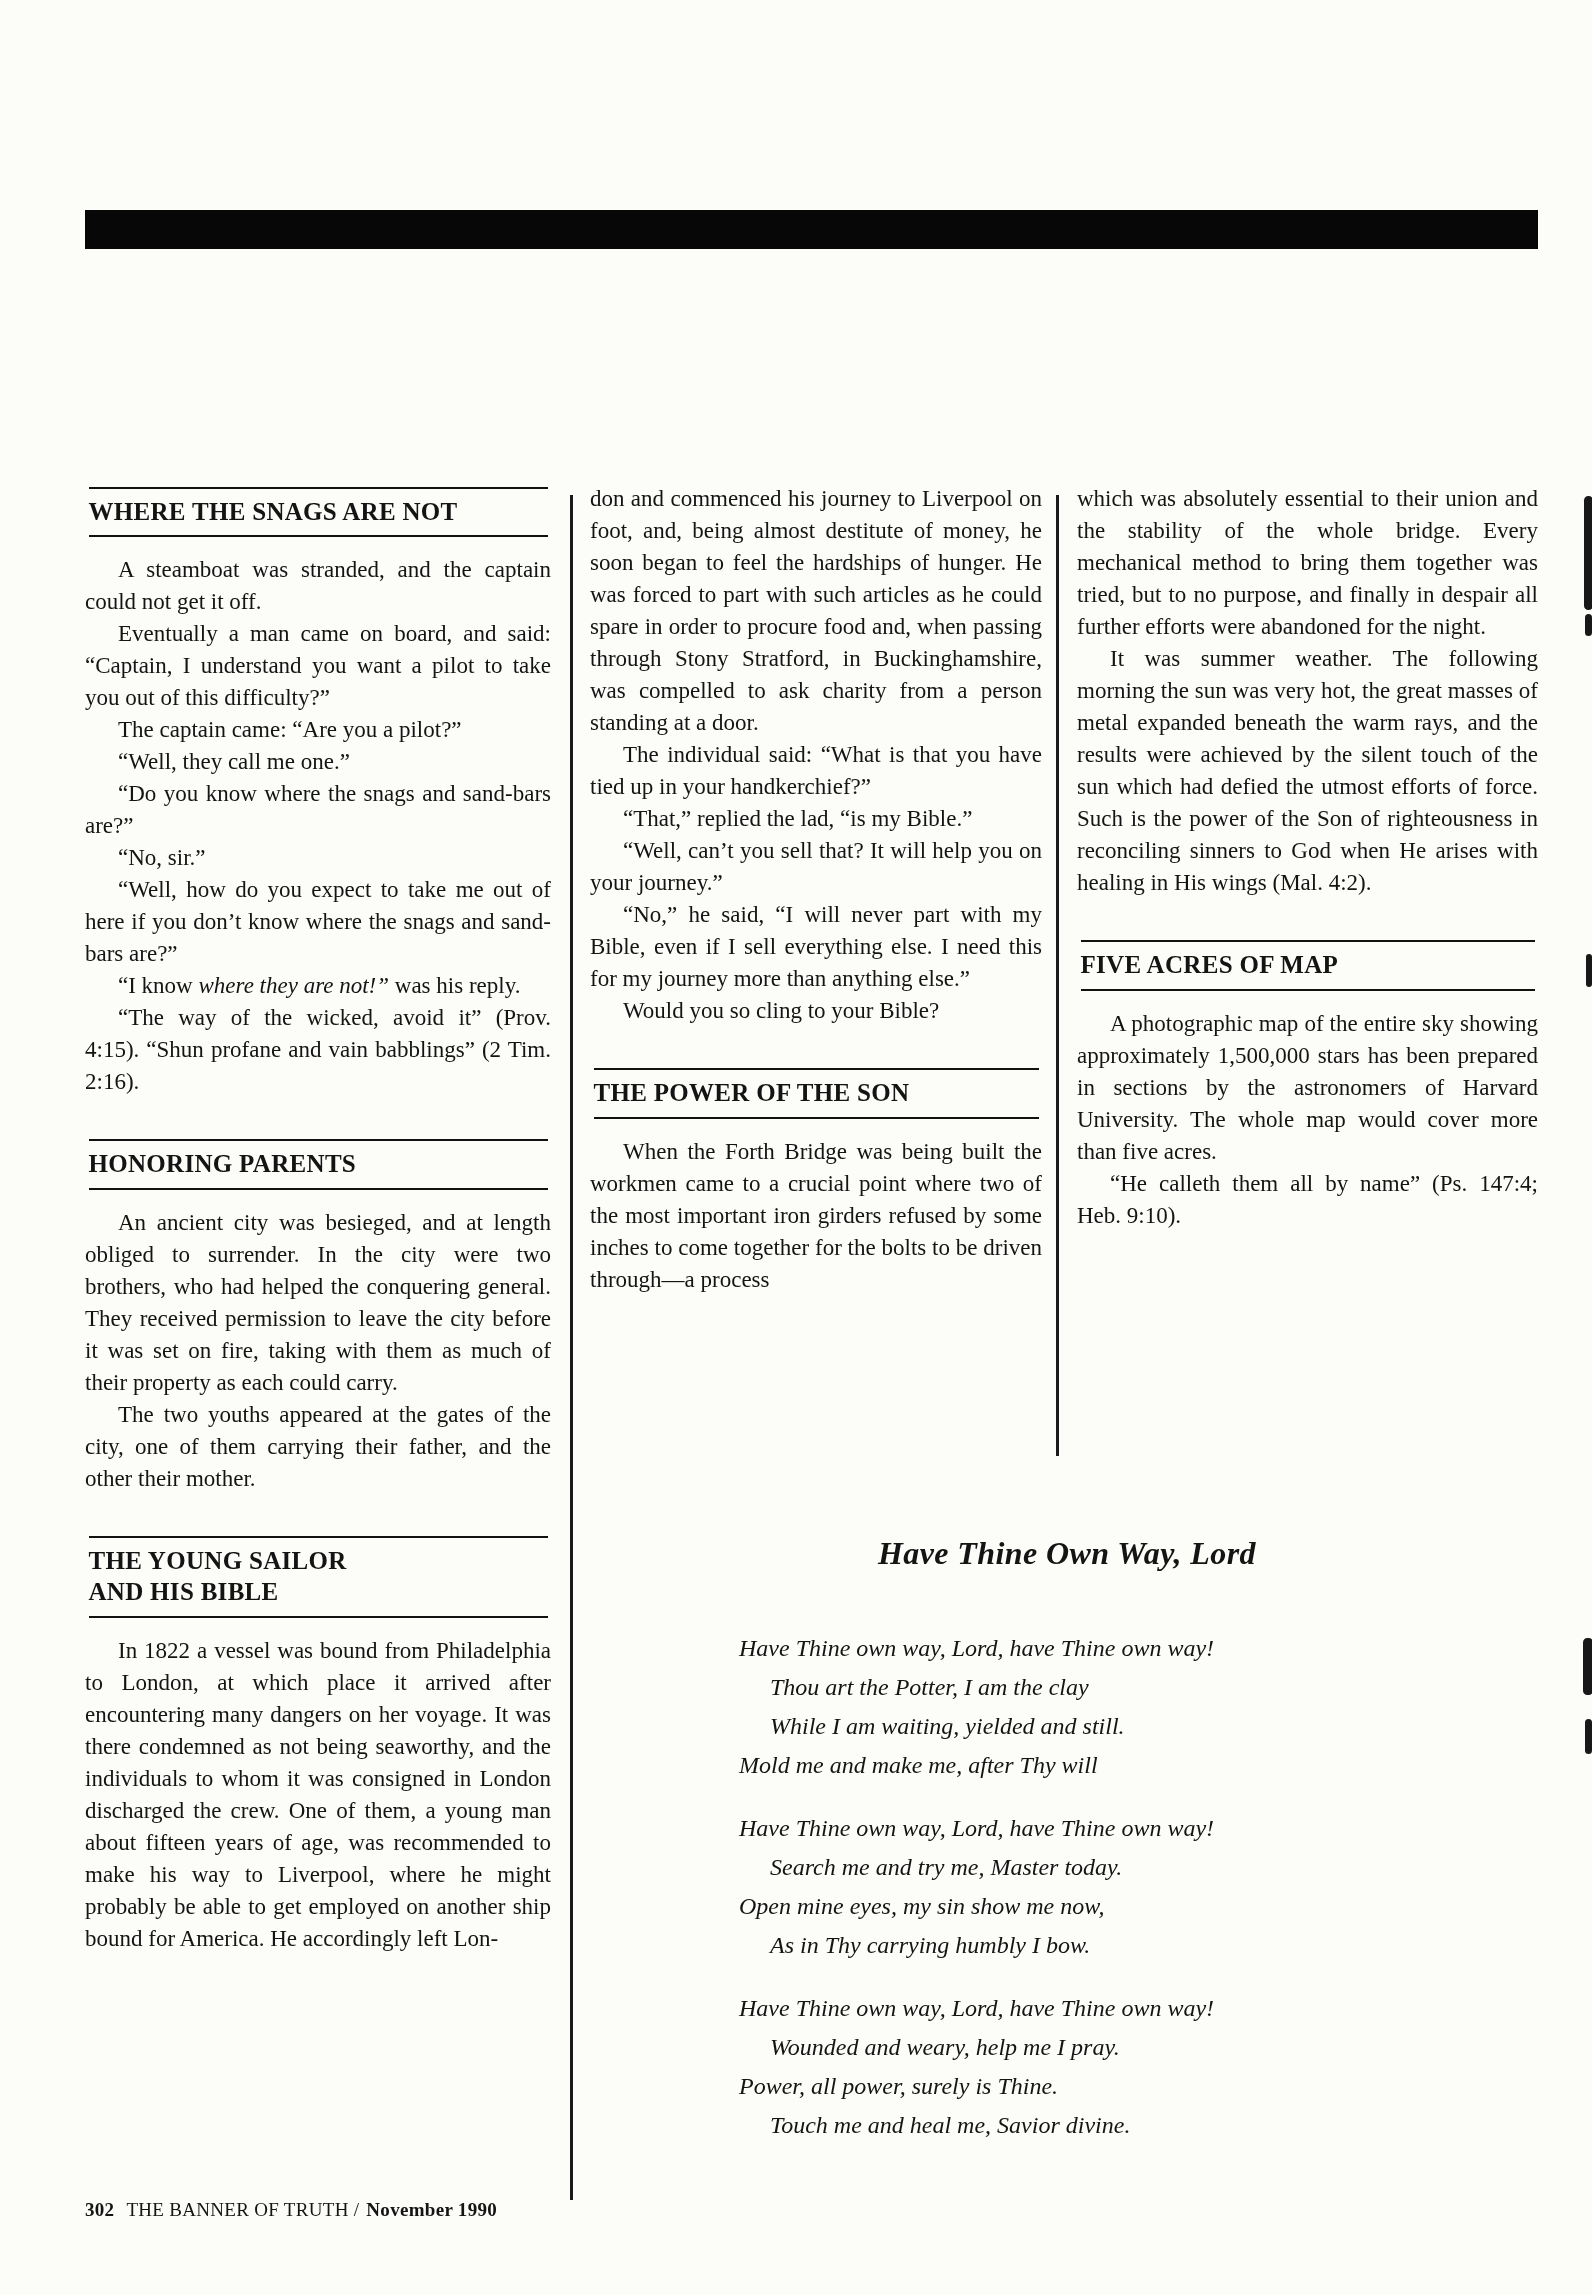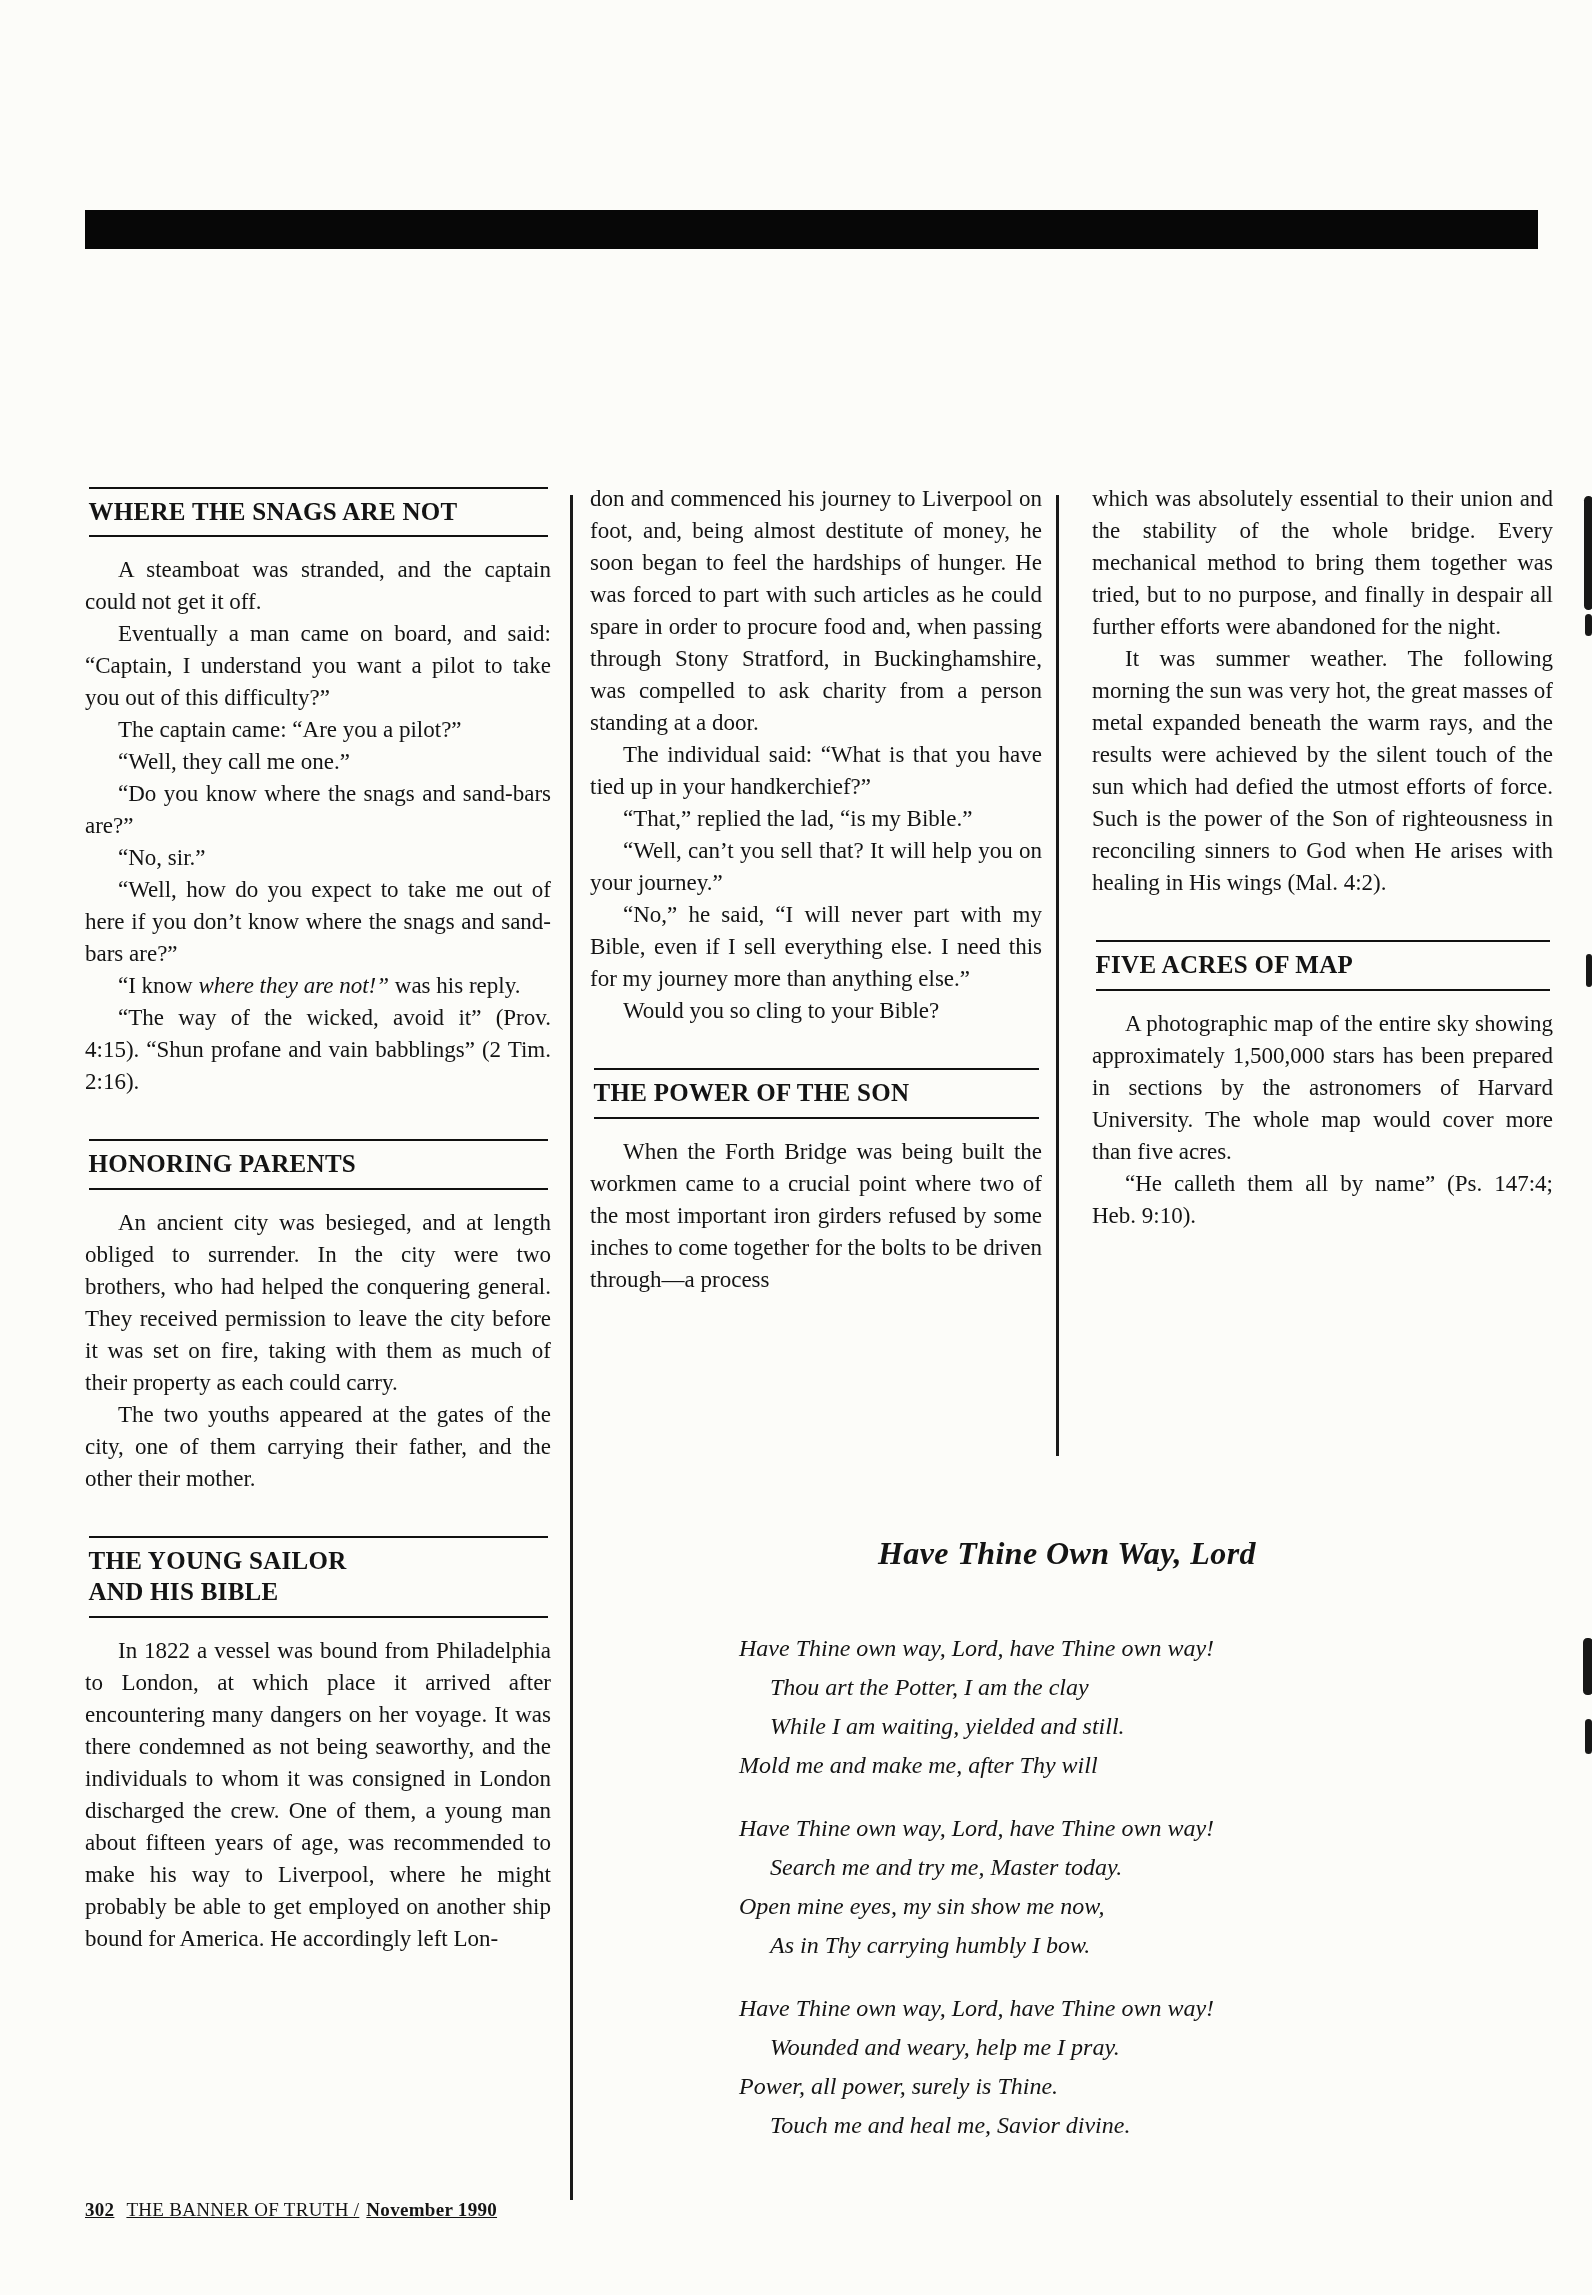--- a/index.html
+++ b/index.html
@@ -22,21 +22,21 @@
     background: #070707;
   }
   .col {
     position: absolute;
     top: 483px;
     font-size: 23px;
     line-height: 32px;
   }
   .col-1 { left: 85px;  width: 466px; }
   .col-2 { left: 590px; width: 452px; }
-  .col-3 { left: 1077px; width: 461px; margin-left: 15px; }
+  .col-3 { left: 1077px; width: 461px; }
   .vrule {
     position: absolute;
     width: 2.6px;
     background: #1a1a1a;
   }
   .vrule-1 { left: 570px;  top: 495px; height: 1705px; }
   .vrule-2 { left: 1056px; top: 495px; height: 961px; }
   .article-heading {
     margin: 41px 3.5px 17.3px 3.5px;
     border-top: 2.6px solid #111;
@@ -74,21 +74,20 @@
   }
   .stanza { margin-bottom: 24px; }
   .hymn-line.indented { margin-left: 31px; }
   .footer {
     position: absolute;
     left: 85px;
     top: 2199px;
     font-size: 19px;
     letter-spacing: 0.3px;
     white-space: nowrap;
-    text-decoration: underline;
   }
   .footer .pg { font-weight: bold; margin-right: 12px; }
   .footer .mag { font-weight: normal; margin-right: 7px; }
   .footer .issue { font-weight: bold; }
   .artifact {
     position: absolute;
     background: #181818;
     border-radius: 4.3px;
   }
   .artifact-1 { left: 1584px; top: 496px;  width: 8.6px; height: 114px; }

